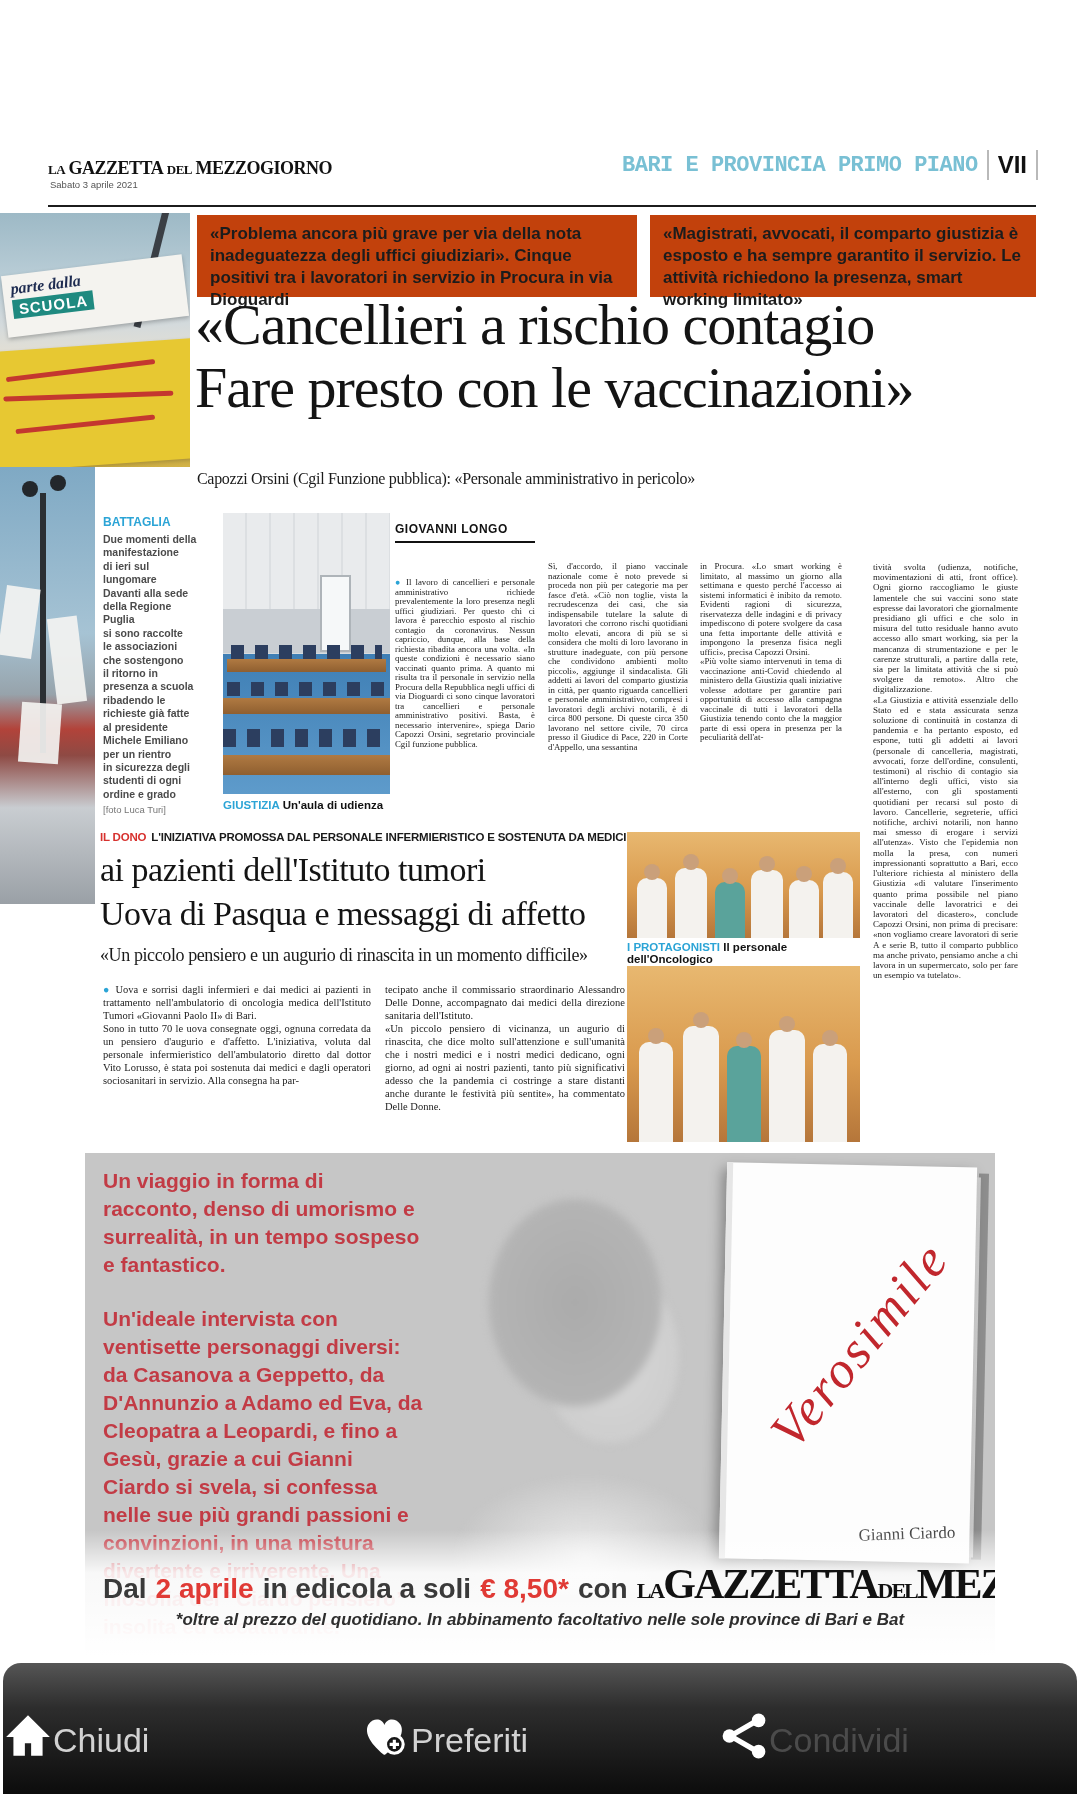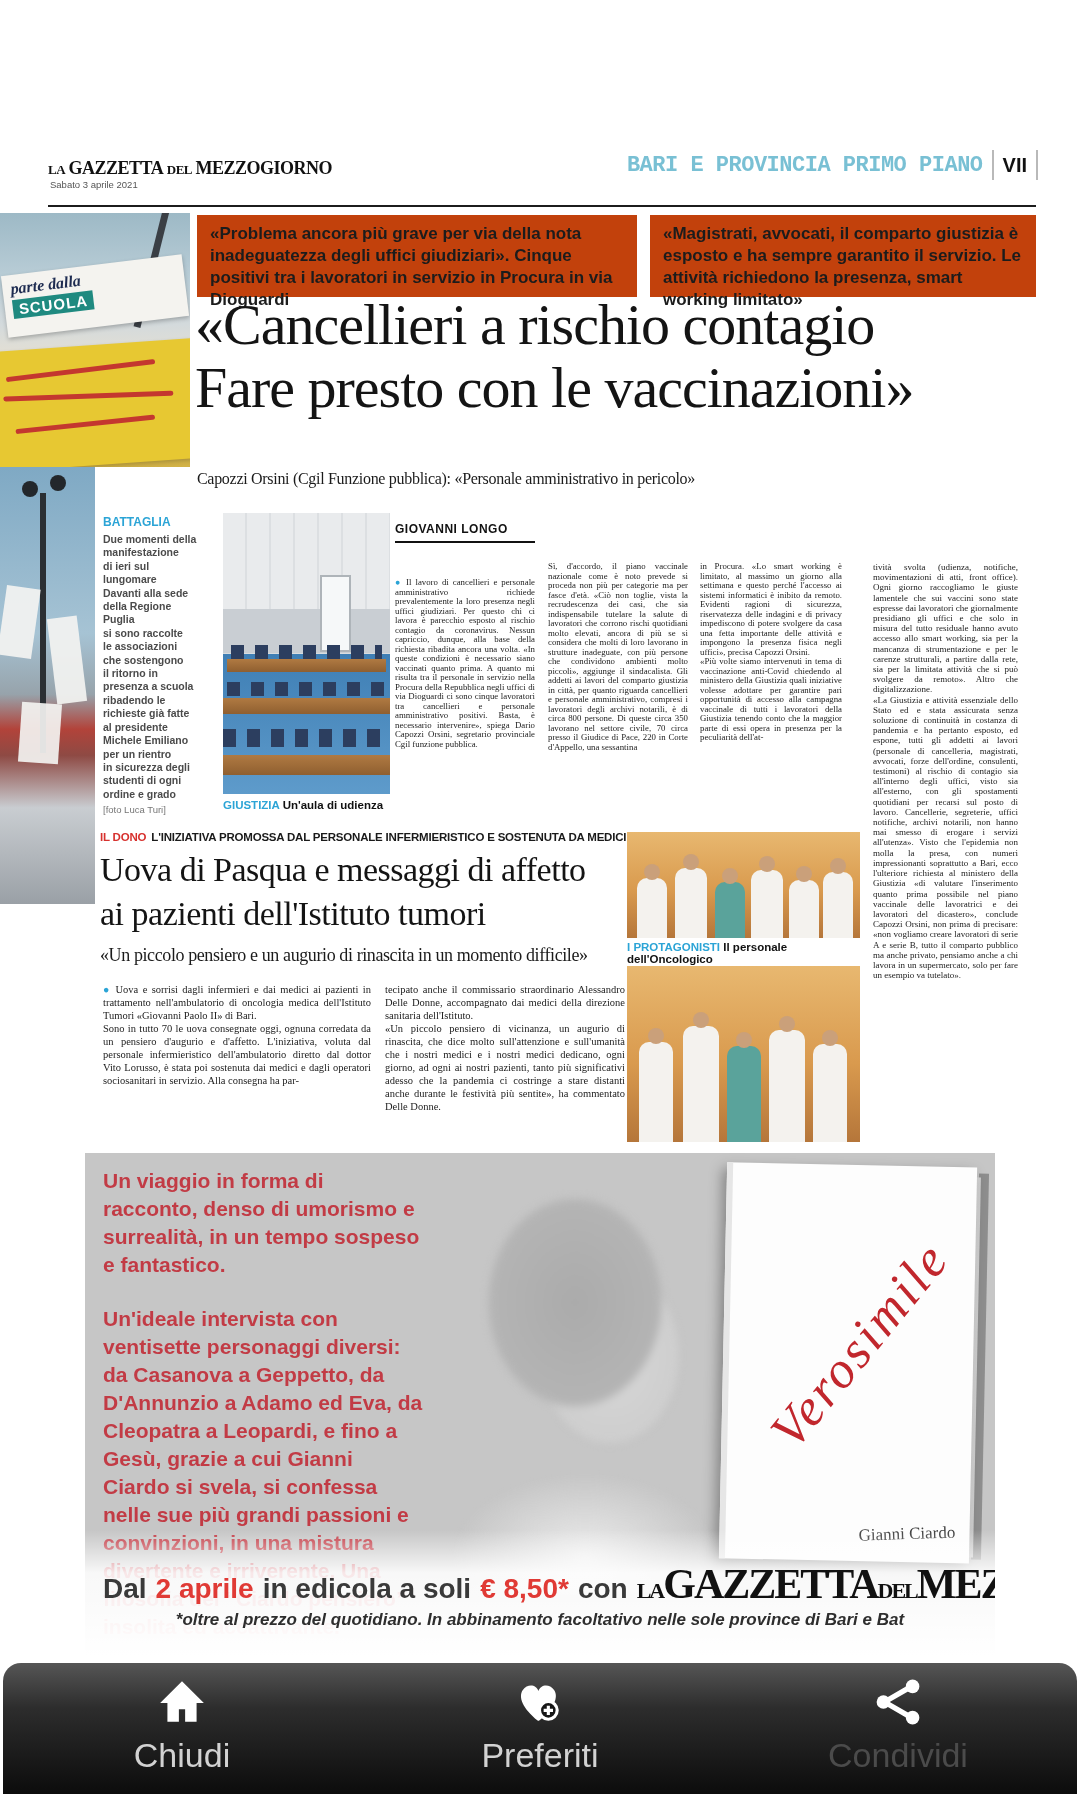--- a/index.html
+++ b/index.html
@@ -8,21 +8,21 @@
   .abs{position:absolute;}
   
   .masthead{left:48px;top:158px;font-family:"Liberation Serif",serif;font-weight:700;
             letter-spacing:-.5px;color:#111;white-space:nowrap;}
   .masthead .lg{font-size:18px;} .masthead .sm{font-size:13px;}
   .dateline{left:50px;top:179px;font-size:9.5px;color:#555;}
   .section-head{right:42px;top:150px;display:flex;align-items:center;gap:9px;}
   .section-title{font-family:Liberation Mono, monospace;font-weight:700;font-size:22px;
                  letter-spacing:-.5px;color:#79c0d4;white-space:nowrap;}
   .vbar{width:2px;height:30px;background:#b9b9b9;}
-  .folio{font-weight:700;font-size:20px;color:#111;}
+  .folio{font-weight:700;font-size:24px;color:#111;}
   .head-rule{left:48px;right:44px;top:205px;height:2px;background:#1c1c1c;}
   
   .qbox{top:215px;height:82px;background:#c2410c;padding:8px 13px;box-sizing:border-box;
         font-size:17px;line-height:22px;font-weight:600;color:#1c1c1c;}
   .qbox1{left:197px;width:440px;}
   .qbox2{left:650px;width:386px;}
   
   .main-hl{left:195px;top:293px;width:845px;font-family:"Liberation Serif",serif;
            font-size:58px;line-height:63px;color:#141414;letter-spacing:-1px;}
   .main-sub{left:197px;top:470px;width:840px;font-family:"Liberation Serif",serif;
@@ -122,21 +122,21 @@
   .offer .red{font-size:28px;font-weight:800;color:#e03a35;}
   .offer-brand{font-family:"Liberation Serif",serif;font-weight:700;color:#111;
                letter-spacing:-2px;white-space:nowrap;}
   .offer-brand .lg{font-size:42px;} .offer-brand .sm{font-size:22px;}
   .disclaimer{position:absolute;left:0;right:0;top:80px;text-align:center;font-style:italic;
               font-size:17px;font-weight:600;color:#2e2e2e;}
   
   .navbar{left:3px;right:3px;top:1663px;height:131px;border-radius:18px 18px 0 0;
      background:linear-gradient(180deg,#565656 0%,#2d2d2d 34%,#0c0c0c 100%);
      display:flex;align-items:stretch;}
-  .nav-item{flex:1;display:flex;flex-direction:column;align-items:center;justify-content:flex-start;
+  .nav-item{flex:1;display:flex;flex-direction:row;align-items:center;justify-content:flex-start;
             padding-top:14px;cursor:pointer;}
   .nav-item svg{width:50px;height:50px;}
   .nav-label{margin-top:9px;font-size:34px;color:#d2d2d2;}
   .nav-label.dim{color:#4b4b4b;}
 </style>
 </head>
 <body>
 
 <div>
 
@@ -231,22 +231,22 @@
   <div class="abs bodycol colB">Sì, d'accordo, il piano vaccinale nazionale come è noto prevede si proceda non più per categorie ma per fasce d'età. «Ciò non toglie, vista la recrudescenza dei casi, che sia indispensabile tutelare la salute di lavoratori che corrono rischi quotidiani molto elevati, ancora di più se si considera che molti di loro lavorano in strutture inadeguate, con più persone che condividono ambienti molto piccoli», aggiunge il sindacalista. Gli addetti ai lavori del comparto giustizia in città, per quanto riguarda cancellieri e personale amministrativo, compresi i lavoratori degli archivi notarili, è di circa 800 persone. Di queste circa 350 lavorano nel settore civile, 70 circa presso il Giudice di Pace, 220 in Corte d'Appello, una sessantina</div>
   <div class="abs bodycol colC">in Procura. «Lo smart working è limitato, al massimo un giorno alla settimana e questo perché l'accesso ai sistemi informatici è inibito da remoto. Evidenti ragioni di sicurezza, riservatezza delle indagini e di privacy impediscono di potere svolgere da casa una fetta importante delle attività e impongono la presenza fisica negli uffici», precisa Capozzi Orsini.
 «Più volte siamo intervenuti in tema di vaccinazione anti-Covid chiedendo al ministero della Giustizia quali iniziative volesse adottare per garantire pari opportunità di accesso alla campagna vaccinale di tutti i lavoratori della Giustizia tenendo conto che la maggior parte di essi opera in presenza per la peculiarità dell'at-</div>
   <div class="abs bodycol colD">tività svolta (udienza, notifiche, movimentazioni di atti, front office). Ogni giorno raccogliamo le giuste lamentele che sui vaccini sono state espresse dai lavoratori che giornalmente presidiano gli uffici e che solo in misura del tutto residuale hanno avuto accesso allo smart working, sia per la mancanza di strumentazione e per le carenze strutturali, a partire dalla rete, sia per la limitata attività che si può svolgere da remoto». Altro che digitalizzazione.
 «La Giustizia e attività essenziale dello Stato ed e stata assicurata senza soluzione di continuità in costanza di pandemia e ha pertanto esposto, ed espone, tutti gli addetti ai lavori (personale di cancelleria, magistrati, avvocati, forze dell'ordine, consulenti, testimoni) al rischio di contagio sia all'interno degli uffici, visto sia all'esterno, con gli spostamenti quotidiani per recarsi sul posto di lavoro. Cancellerie, segreterie, uffici notifiche, archivi notarili, non hanno mai smesso di erogare i servizi all'utenza». Visto che l'epidemia non molla la presa, con numeri impressionanti soprattutto a Bari, ecco l'ulteriore richiesta al ministero della Giustizia «di valutare l'inserimento quanto prima possibile nel piano vaccinale delle lavoratrici e dei lavoratori del dicastero», conclude Capozzi Orsini, non prima di precisare: «non vogliamo creare lavoratori di serie A e serie B, tutto il comparto pubblico ma anche privato, pensiamo anche a chi lavora in un supermercato, solo per fare un esempio va tutelato».</div>
 
   <div class="abs dono-kicker">
     <span class="red">IL DONO</span><span>L'INIZIATIVA PROMOSSA DAL PERSONALE INFERMIERISTICO E SOSTENUTA DA MEDICI E OPERATORI TUTTI</span>
   </div>
   <div class="abs dono-hl">
+    <div>ai pazienti dell'Istituto tumori</div>
     <div>Uova di Pasqua e messaggi di affetto</div>
-    <div>ai pazienti dell'Istituto tumori</div>
   </div>
   <div class="abs dono-sub">«Un piccolo pensiero e un augurio di rinascita in un momento difficile»</div>
   <div class="abs dono-col dcol1"><span class="bullet">●</span> <span>Uova e sorrisi dagli infermieri e dai medici ai pazienti in trattamento nell'ambulatorio di oncologia medica dell'Istituto Tumori «Giovanni Paolo II» di Bari.
 Sono in tutto 70 le uova consegnate oggi, ognuna corredata da un pensiero d'augurio e d'affetto. L'iniziativa, voluta dal personale infermieristico dell'ambulatorio diretto dal dottor Vito Lorusso, è stata poi sostenuta dai medici e dagli operatori sociosanitari in servizio. Alla consegna ha par-</span></div>
   <div class="abs dono-col dcol2">tecipato anche il commissario straordinario Alessandro Delle Donne, accompagnato dai medici della direzione sanitaria dell'Istituto.
 «Un piccolo pensiero di vicinanza, un augurio di rinascita, che dice molto sull'attenzione e sull'umanità che i nostri medici e i nostri medici dedicano, ogni giorno, ad ogni ai nostri pazienti, tanto più significativi adesso che la pandemia ci costringe a stare distanti anche durante le festività più sentite», ha commentato Delle Donne.</div>
 
   <div class="abs oncoline onco1">
     <div class="fig" style="left:10px;width:30px;height:60px;"></div>
     <div class="fig" style="left:48px;width:32px;height:70px;"></div>

